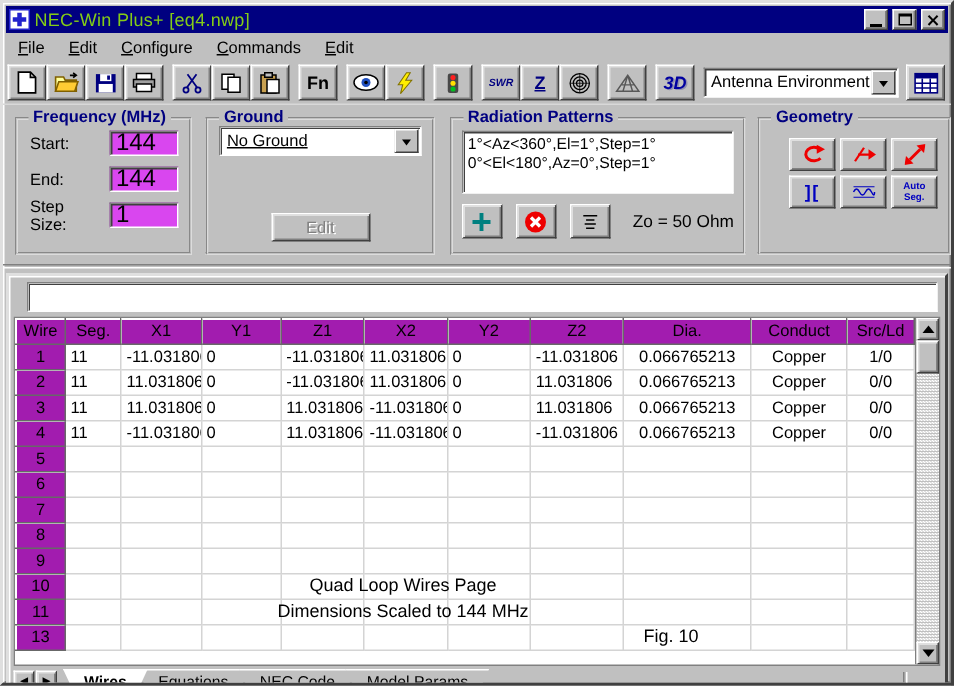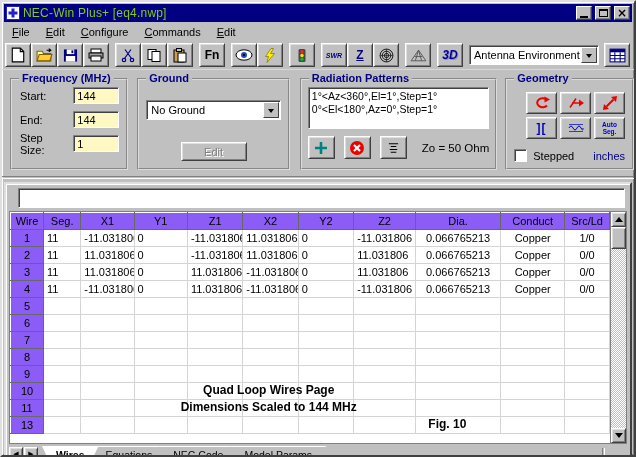--- a/index.html
+++ b/index.html
@@ -38,28 +38,28 @@
     box-shadow:inset 1px 1px 0 #404040;display:flex;align-items:center;margin-left:6px;}
   .combo .ctext{flex:1;padding-left:4px;font-size:11px;white-space:nowrap;overflow:hidden;}
   .drop{width:16px;height:16px;margin:1px;background:#c0c0c0;border:1px solid;border-color:#fff #404040 #404040 #fff;
     display:flex;align-items:center;justify-content:center;flex:none;}
   .drop i{width:0;height:0;border:3px solid transparent;border-top:4px solid #000;margin-top:4px;}
   
   .panels{height:104px;display:flex;padding:8px 0 0 8px;}
   .gbox{position:relative;border:2px groove #dcdcdc;height:92px;}
   .gtitle{position:absolute;top:-8px;left:7px;background:#c0c0c0;padding:0 3px;color:#000080;font-weight:bold;font-size:11px;white-space:nowrap;}
   .gb-freq{width:124px;}
-  .gb-ground{width:160px;margin-left:9px;}
+  .gb-ground{width:160px;margin-left:9px;text-decoration:underline;}
   .gb-rad{width:198px;margin-left:10px;}
   .gb-geo{width:135px;margin-left:8px;}
   .frow{display:flex;align-items:center;margin:7px 7px 0 8px;height:17px;}
   .frow label{flex:1;font-size:11px;}
-  .tfield{width:46px;height:17px;background:#fef9c3;border:1px solid;border-color:#808080 #fff #fff #808080;
-    box-shadow:inset 1px 1px 0 #404040;font-family:inherit;font-size:11px;padding:0 0 0 3px;margin-left:20px;}
-  .gcombo{margin:20px 7px 0 7px;width:auto;}
+  .tfield{width:46px;height:17px;background:#d946ef;border:1px solid;border-color:#808080 #fff #fff #808080;
+    box-shadow:inset 1px 1px 0 #404040;font-family:inherit;font-size:16px;padding:0 0 0 3px;margin-left:20px;}
+  .gcombo{margin:4px 7px 0 7px;width:auto;}
   .btn{background:#c0c0c0;border:1px solid;border-color:#fff #404040 #404040 #fff;
     box-shadow:inset 1px 1px 0 #dfdfdf, inset -1px -1px 0 #808080;font-family:inherit;}
   .edit-btn{position:absolute;bottom:7px;left:50%;transform:translateX(-50%);width:66px;height:19px;
     color:#808080;text-shadow:1px 1px 0 #fff;font-size:11px;}
   .patlist{margin:7px 6px 0 6px;height:42px;background:#fff;border:1px solid;border-color:#808080 #fff #fff #808080;
     box-shadow:inset 1px 1px 0 #404040;padding:2px 0 0 3px;overflow:hidden;}
   .patline{font-size:10.5px;line-height:13px;white-space:nowrap;}
   .radbtns{display:flex;align-items:center;margin:7px 6px 0 6px;gap:9px;}
   .radbtn{width:27px;height:23px;display:flex;align-items:center;justify-content:center;padding:0;}
   .zo{font-size:11.5px;margin-left:6px;white-space:nowrap;}
@@ -76,25 +76,25 @@
   .groove{height:3px;margin-top:2px;border-top:1px solid #808080;border-bottom:1px solid #fff;}
   .sheet{position:relative;margin:3px 2px 0 2px;height:276px;background:#c0c0c0;
     border:2px solid;border-color:#dfdfdf #404040 #404040 #dfdfdf;box-shadow:inset 1px 1px 0 #fff;}
   .frmrow{display:flex;align-items:center;padding:4px 5px 3px 5px;}
   .namebox{width:86px;height:20px;background:#c0c0c0;border:1px solid;border-color:#808080 #fff #fff #808080;
     display:flex;align-items:center;justify-content:center;font-size:12px;}
   .frminput{flex:1;height:20px;margin-left:7px;background:#fff;border:1px solid;border-color:#808080 #fff #fff #808080;
     box-shadow:inset 1px 1px 0 #404040;font-family:inherit;font-size:11px;padding-left:3px;}
   .gridwrap{position:relative;margin:0 3px;height:233px;background:#fff;border:1px solid #808080;display:flex;overflow:hidden;}
   table.grid{border-collapse:collapse;table-layout:fixed;width:calc(100% - 16px);align-self:flex-start;}
-  table.grid th{background:#8b5cf6;border:1px solid;border-color:#fff #686868 #686868 #fff;
+  table.grid th{background:#a21caf;border:1px solid;border-color:#fff #686868 #686868 #fff;
     font-weight:normal;font-size:11px;height:17px;padding:0;text-align:center;overflow:hidden;white-space:nowrap;}
   table.grid td{border:1px solid #d4d4d4;height:17px;font-size:11px;padding:0 0 0 3px;overflow:hidden;white-space:nowrap;background:#fff;}
   table.grid td.ctr{text-align:center;padding:0;}
-  .anno{position:absolute;font-weight:bold;font-size:12px;white-space:nowrap;transform:translateX(-50%);}
+  .anno{position:absolute;font-weight:normal;font-size:12px;white-space:nowrap;transform:translateX(-50%);}
   .anno10{top:171px;left:42%;}
   .anno11{top:188px;left:42%;}
   .anno12{top:205px;left:71%;}
   .vscroll{width:16px;align-self:stretch;margin-left:auto;
     background:conic-gradient(#fff 25%,#c0c0c0 0 50%,#fff 0 75%,#c0c0c0 0) 0 0/2px 2px;
     display:flex;flex-direction:column;border-left:1px solid #808080;}
   .sbtn{height:15px;width:100%;display:flex;align-items:center;justify-content:center;padding:0;}
   .tri-up{width:0;height:0;border:4px solid transparent;border-bottom:5px solid #000;margin-top:-4px;}
   .tri-dn{width:0;height:0;border:4px solid transparent;border-top:5px solid #000;margin-bottom:-4px;}
   .thumb{height:22px;width:100%;background:#c0c0c0;border:1px solid;border-color:#fff #404040 #404040 #fff;
@@ -340,25 +340,20 @@
         </button>
         <button class="btn geobtn">
           <svg width="16" height="10" viewBox="0 0 16 10">
             <path d="M1 5 Q3 1 5 5 T9 5 T13 5 T15 5" fill="none" stroke="#0000c0" stroke-width="1"></path>
             <path d="M1 1.5 H15 M1 8.5 H15" stroke="#0000c0" stroke-width="0.7"></path>
           </svg>
         </button>
         <button class="btn geobtn">
           <span class="autoseg">Auto Seg.</span>
         </button>
-      </div>
-      <div class="steprow">
-        <span class="chk"></span>
-        <span class="steplab">Stepped</span>
-        <span class="units">inches</span>
       </div>
     </div>
   </div>
 
   <div class="groove"></div>
 
   <div class="sheet">
     <div class="frmrow">
       <input class="frminput" value="" style="">
     </div>

